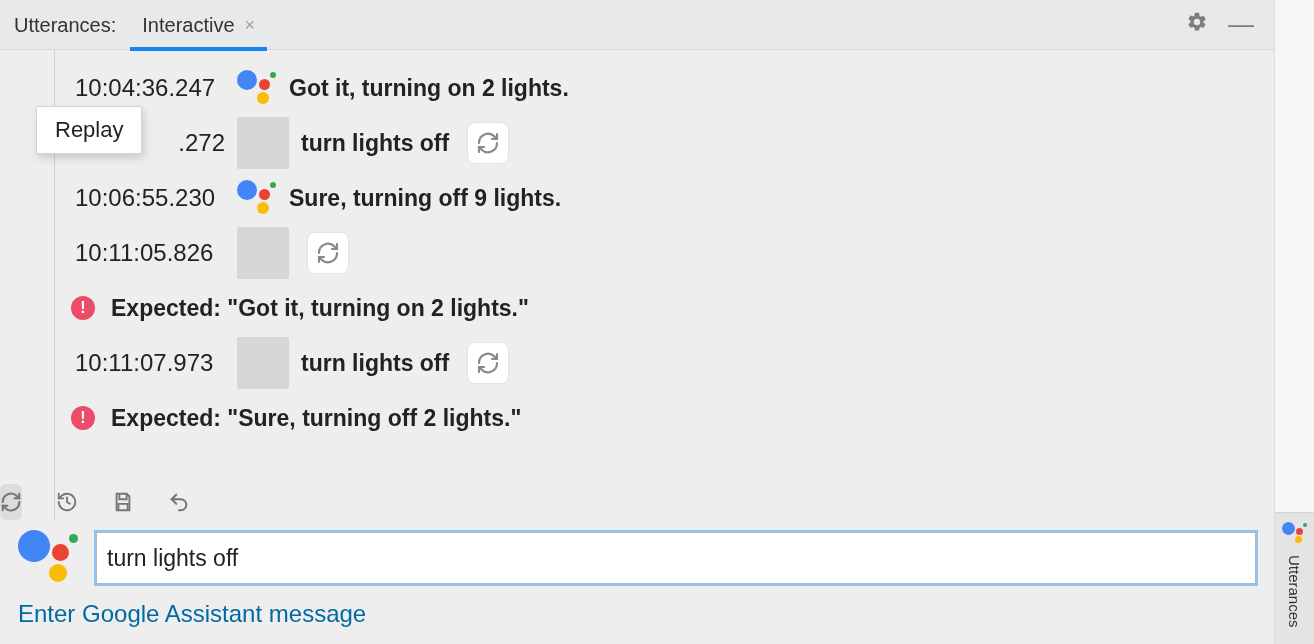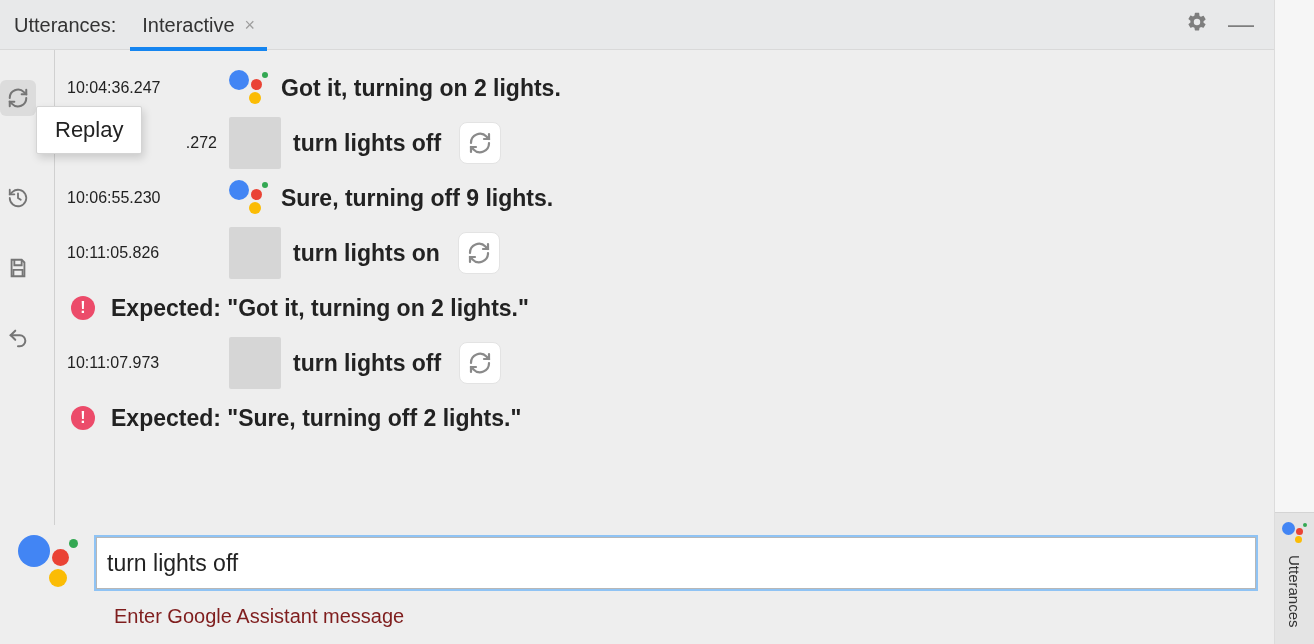--- a/index.html
+++ b/index.html
@@ -72,22 +72,22 @@
   .body {
     flex: 1;
     display: flex;
     min-height: 0;
     background: #eeeeee;
   }
   .gutter {
     width: 54px;
     padding-top: 30px;
     display: flex;
-    flex-direction: column;
-    align-items: flex-start;
+    flex-direction: row;
+    align-items: flex-end;
     gap: 34px;
     position: relative;
   }
   .gutter-btn, .gutter-btn2 {
     width: 36px; height: 36px;
     border-radius: 6px;
     display: flex; align-items: center; justify-content: center;
     color: #757575;
     cursor: pointer;
   }
@@ -122,24 +122,25 @@
     display: flex;
     align-items: center;
     min-height: 40px;
     margin-bottom: 8px;
     gap: 12px;
   }
   .row.tall { min-height: 54px; }
   .ts {
     width: 150px;
     text-align: left;
-    font-size: 16px;
+    font-size: 24px;
     color: #222;
     font-variant-numeric: tabular-nums;
     white-space: nowrap;
+    margin-left: 8px;
   }
   .assistant-logo {
     width: 40px; height: 40px;
     position: relative;
     flex: 0 0 40px;
   }
   .assistant-logo .c1 { position:absolute; width:20px; height:20px; border-radius:50%; background:#4285F4; left:0; top:2px; }
   .assistant-logo .c2 { position:absolute; width:11px; height:11px; border-radius:50%; background:#EA4335; left:22px; top:11px; }
   .assistant-logo .c3 { position:absolute; width:6px; height:6px;  border-radius:50%; background:#34A853; left:33px; top:4px; }
   .assistant-logo .c4 { position:absolute; width:12px; height:12px; border-radius:50%; background:#FBBC05; left:20px; top:24px; }
@@ -202,24 +203,23 @@
     flex: 1;
     height: 52px;
     font-size: 23px;
     padding: 4px 10px;
     border: 1px solid #b7b7b7;
     outline: 2px solid #8fc3f4;
     background: #fff;
     color: #222;
   }
   .helper {
-    margin-left: 96px;
     margin-top: 12px;
-    color: #7f1d1d;
-    font-size: 20px;
+    color: #0369a1;
+    font-size: 24px;
   }
 
   
   .rail {
     width: 40px;
     background: #efefef;
     border-left: 1px solid #dcdcdc;
     display: flex;
     flex-direction: column;
   }
@@ -333,21 +333,20 @@
                 <span class="c2"></span>
                 <span class="c3"></span>
                 <span class="c4"></span>
               </div>
             </div>
             <div class="msg">Sure, turning off 9 lights.</div>
           </div>
           <div class="row tall">
             <div class="ts">10:11:05.826</div>
             <div class="user-avatar"></div>
-            <div class="msg">turn lights on</div>
             <div class="refresh-badge">
               <svg viewBox="0 0 24 24" fill="none" stroke="currentColor" stroke-width="2.2" stroke-linecap="round">
                 <path d="M3 12a9 9 0 0 1 15.5-6.4L21 8"></path>
                 <path d="M21 3v5h-5"></path>
                 <path d="M21 12a9 9 0 0 1-15.5 6.4L3 16"></path>
                 <path d="M3 21v-5h5"></path>
               </svg>
             </div>
           </div>
           <div class="row">

